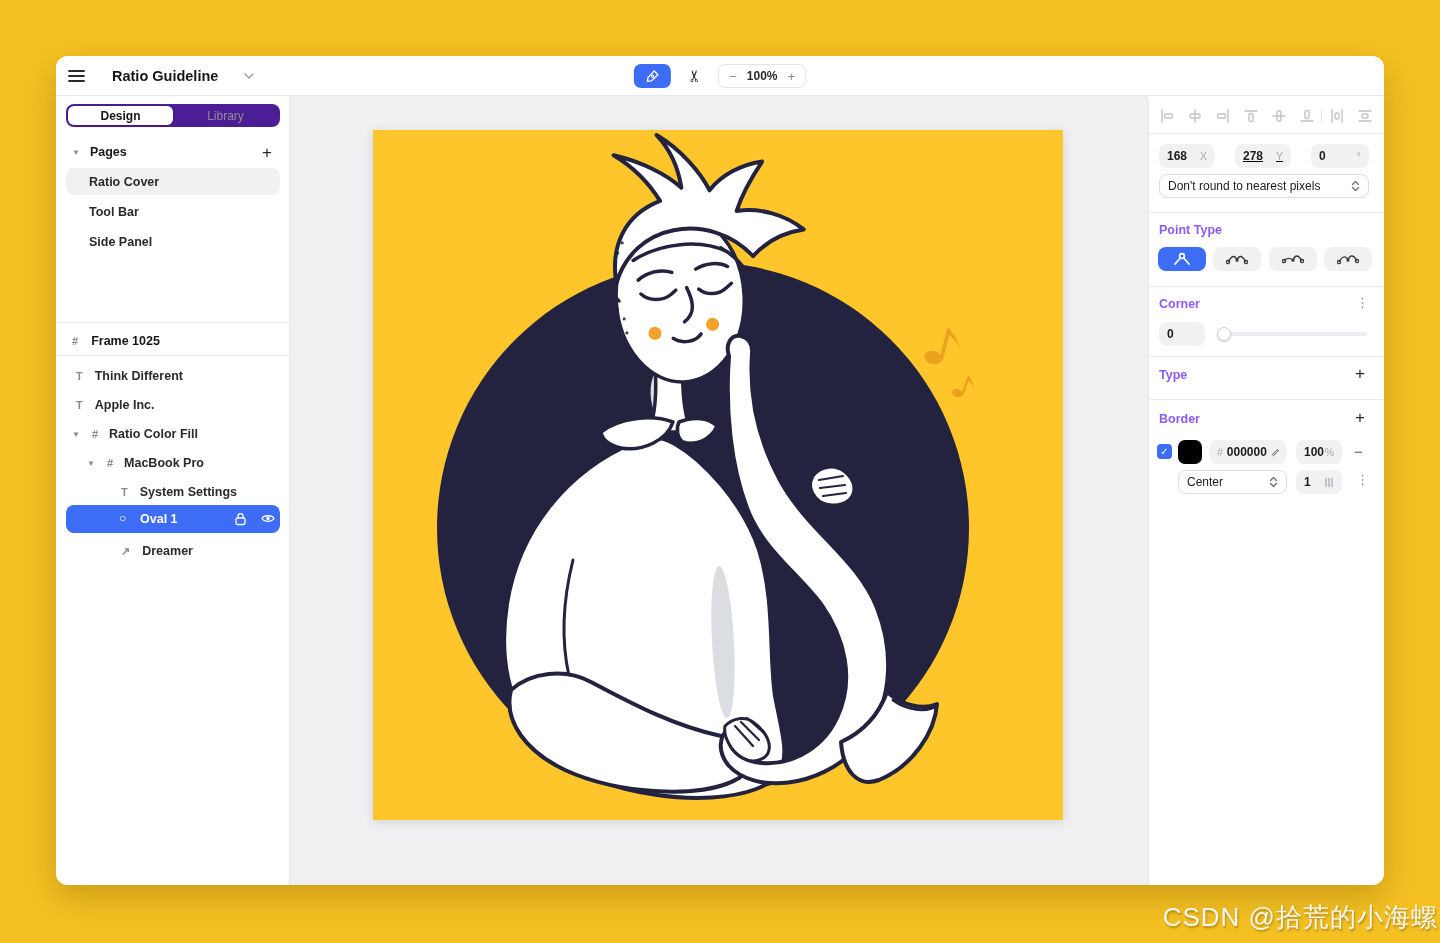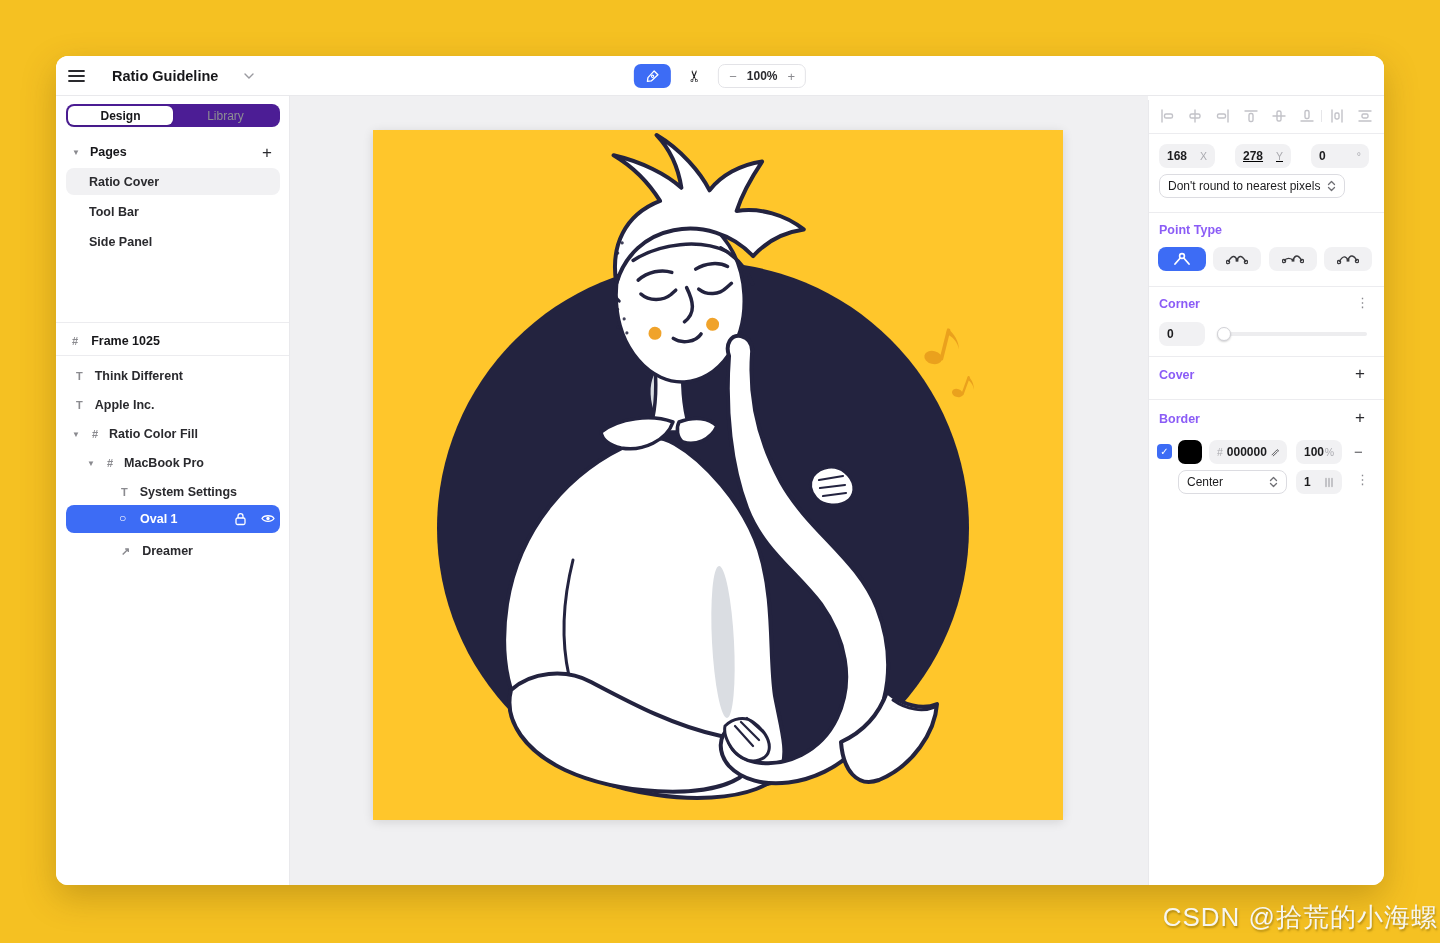--- a/index.html
+++ b/index.html
@@ -309,21 +309,21 @@
       </div>
       <div class="pill" style="left:86px; top:44px; width:56px;text-decoration:underline;">
         <input value="278" style="">
         <span class="suffix">Y</span>
       </div>
       <div class="pill" style="left:162px; top:44px; width:58px;">
         <input value="0" style="">
         <span class="suffix">°</span>
       </div>
 
-      <div class="ddl" style="left:10px; top:74px; width:186px;">
+      <div class="ddl" style="left:10px; top:74px; width:210px;">
         <span>Don't round to nearest pixels</span>
         <svg width="9" height="12" viewBox="0 0 9 12">
             <path d="M1.5 4.5 4.5 1.5 7.5 4.5M1.5 7.5 4.5 10.5 7.5 7.5" fill="none" stroke="#6E6E73" stroke-width="1.3" stroke-linecap="round" stroke-linejoin="round"></path>
           </svg>
       </div>
 
       <div class="divider-h" style="top:112px;"></div>
 
       <div class="panel-label" style="left:10px; top:123px;">Point Type</div>
       <button class="pt-btn active" style="left:9px; top:147px;">
@@ -363,21 +363,21 @@
       <span class="kebab" style="left:207px; top:195px;">⋮</span>
       <div class="pill" style="left:10px; top:222px; width:46px;">
         <input style="width: 20px;" value="0">
       </div>
       <div class="slider-track" style="left:68px; top:232px; width:150px;">
         <div class="slider-thumb"></div>
       </div>
 
       <div class="divider-h" style="top:256px;"></div>
 
-      <div class="panel-label" style="left:10px; top:268px;">Cover</div>
+      <div class="panel-label" style="left:10px; top:268px;">Type</div>
       <span class="plus-btn" style="left:206px; top:265px;">+</span>
 
       <div class="divider-h" style="top:299px;"></div>
 
       <div class="panel-label" style="left:10px; top:312px;">Border</div>
       <span class="plus-btn" style="left:206px; top:309px;">+</span>
 
       <div class="checkbox" style="left:8px; top:344px;">✓</div>
       <div class="swatch" style="left:29px; top:340px;"></div>
       <div class="pill" style="left:60px; top:340px; width:78px; gap:4px; justify-content:flex-start;">

